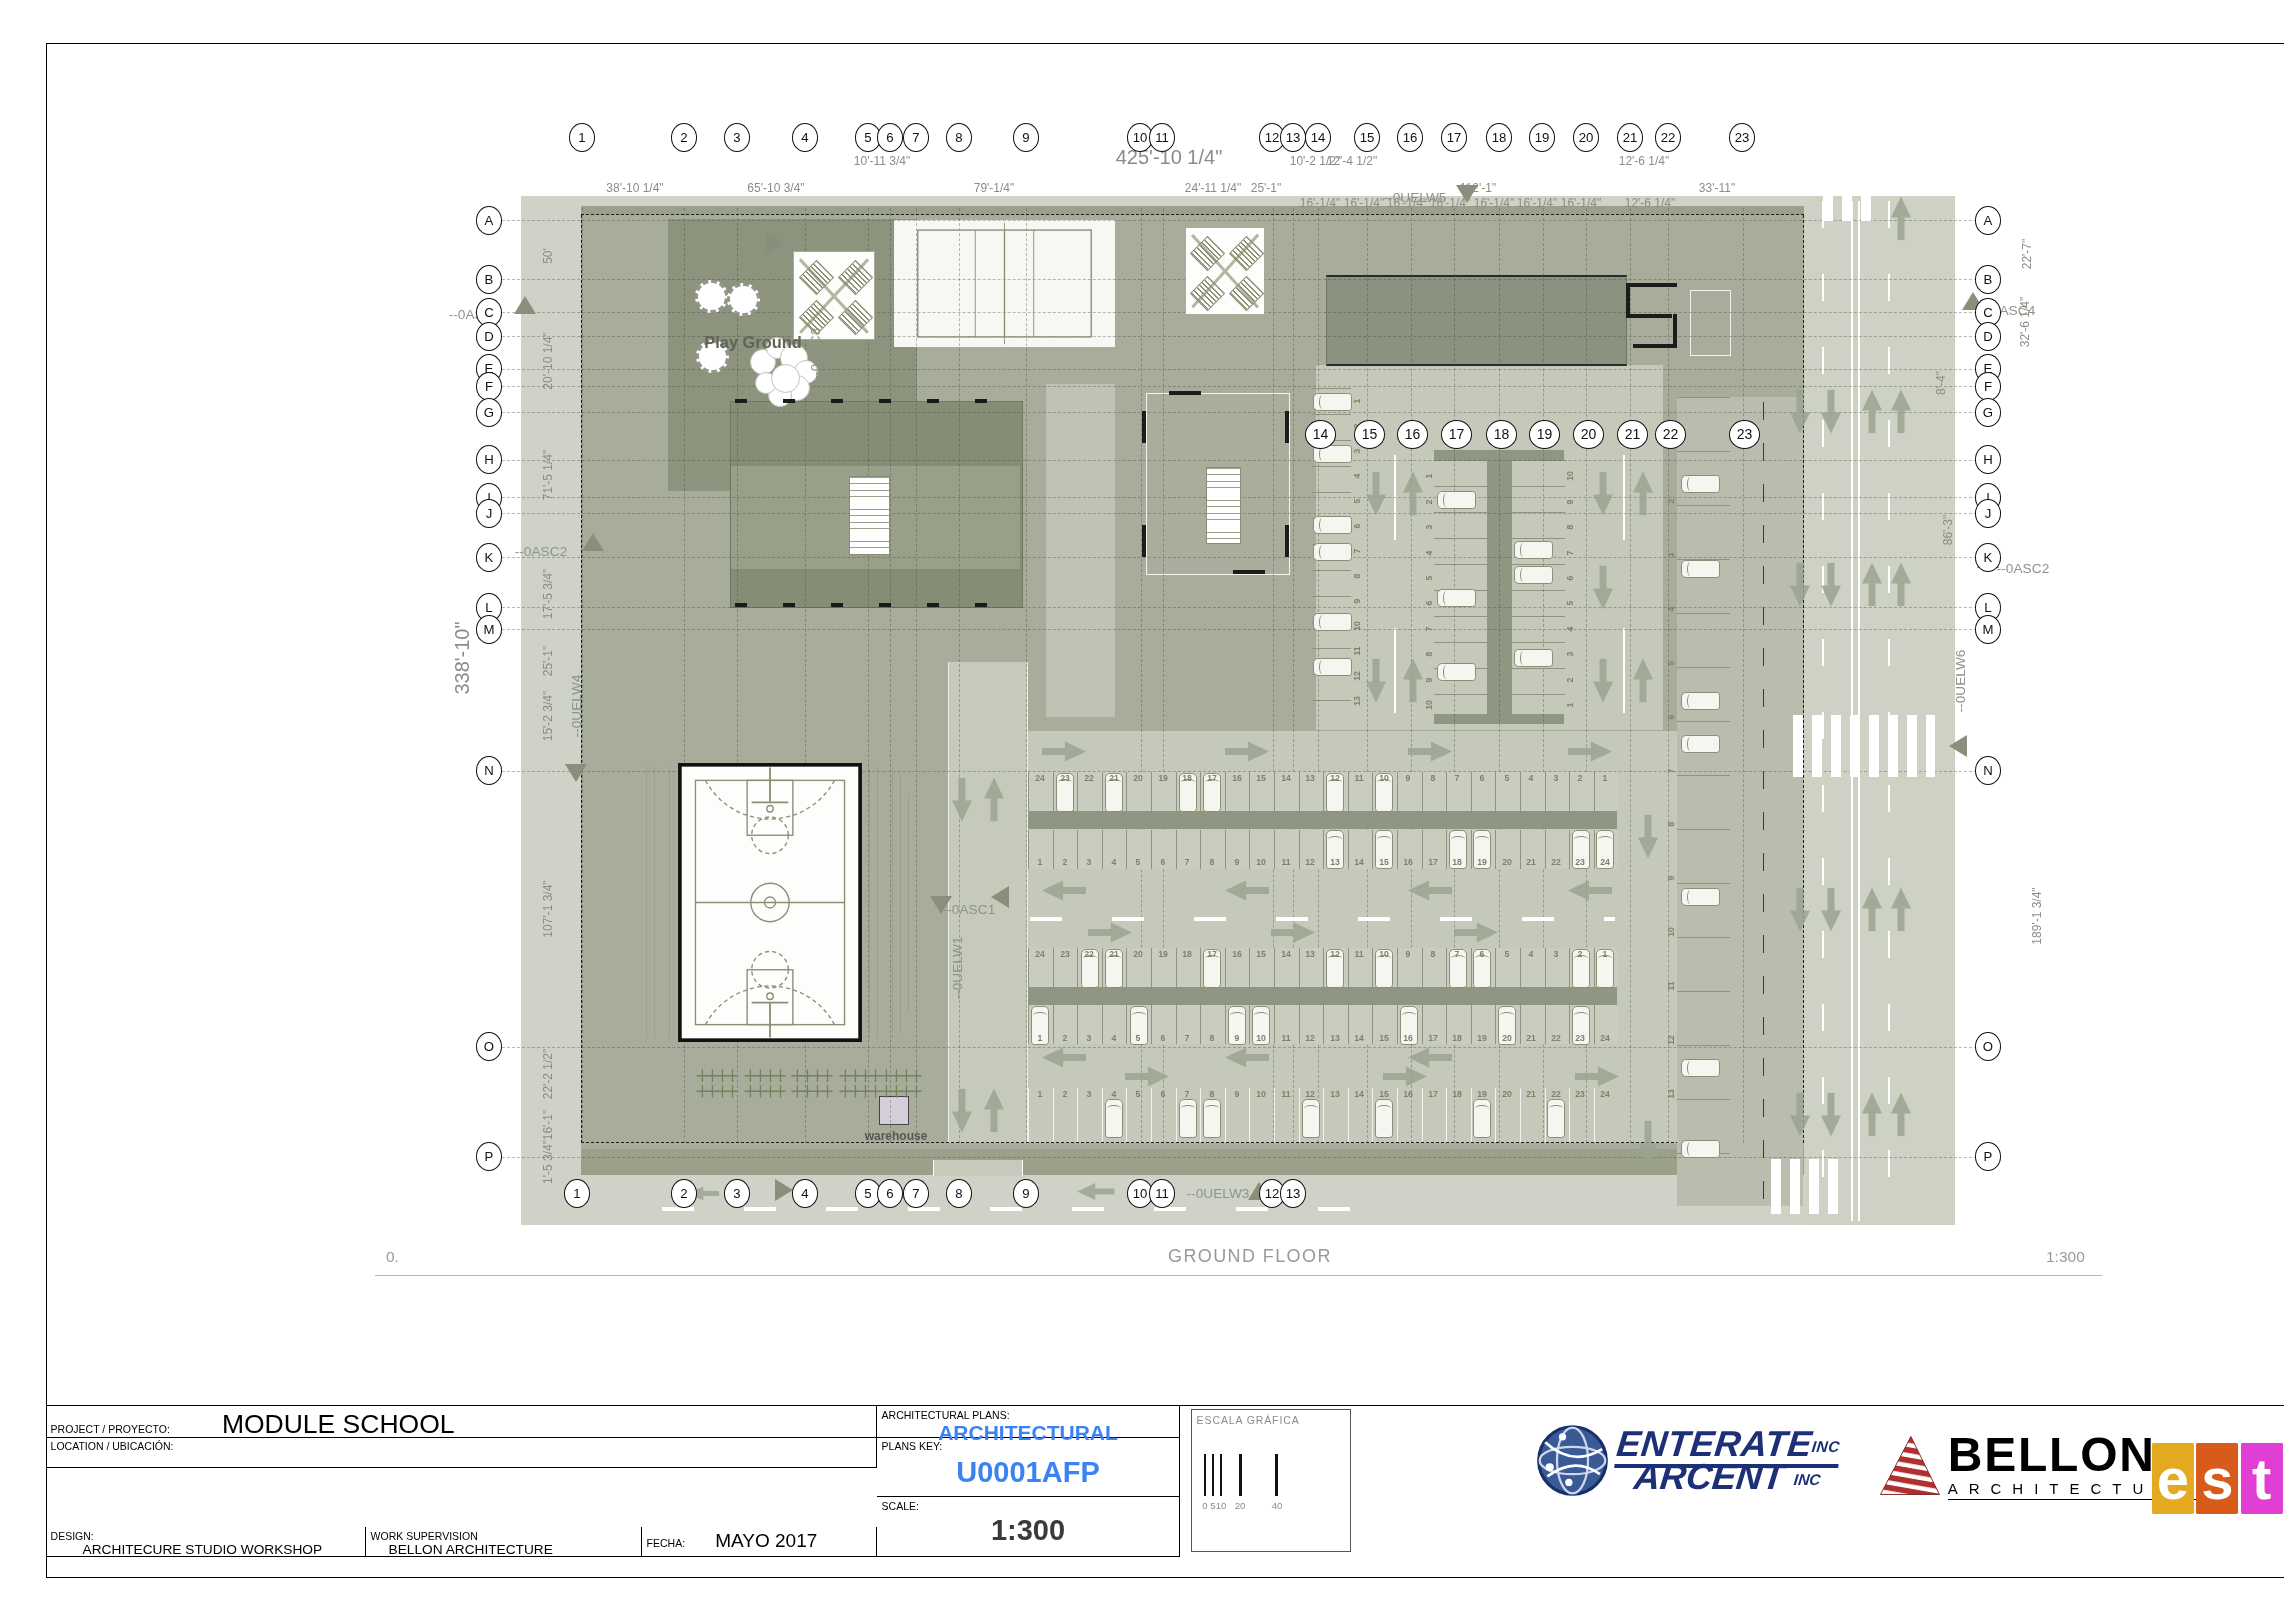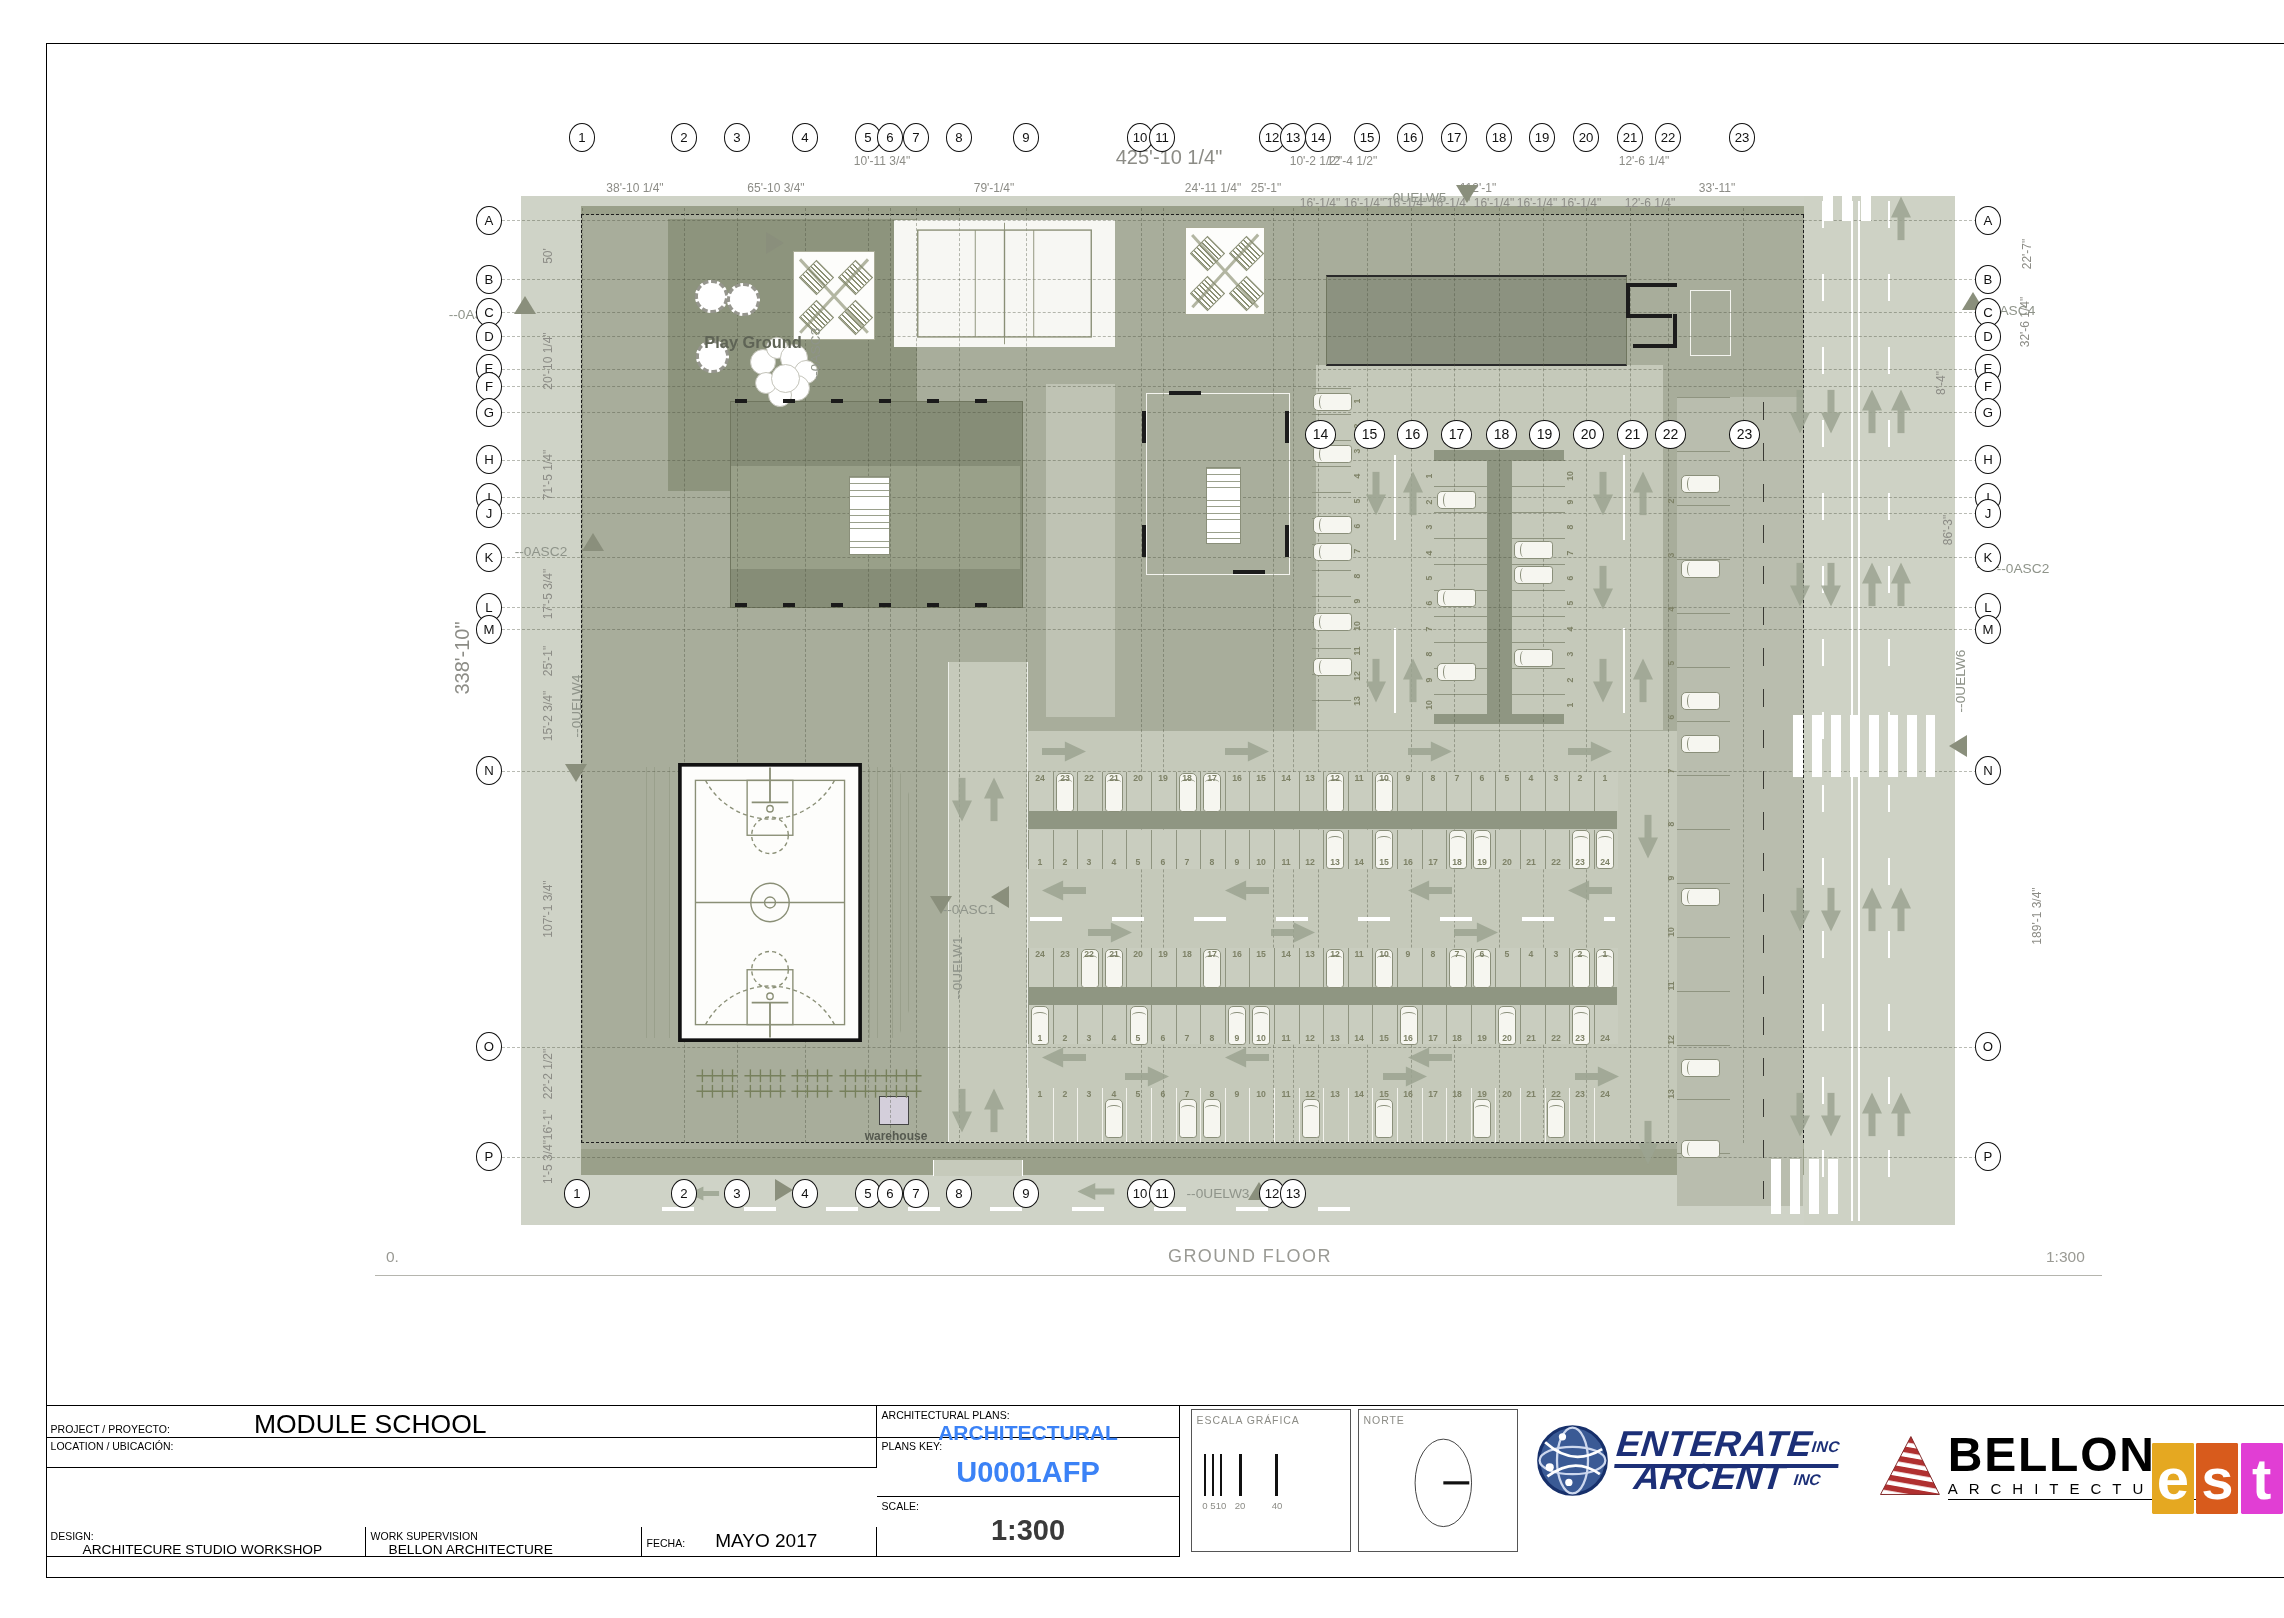--- a/index.html
+++ b/index.html
@@ -792,21 +792,21 @@
   </div>
 
   <div class="footer-text" style="left:386px;top:1248px;font-size:15.5px;">0.</div>
   <div class="footer-text" style="left:1168px;top:1246px;font-size:18px;letter-spacing:1.4px;">GROUND FLOOR</div>
   <div class="footer-text" style="left:2046px;top:1248px;font-size:15.5px;">1:300</div>
   <div class="abs" style="left:375px;top:1275px;width:1727px;height:0.9px;background:#b5b5ae;"></div>
 
   <div id="titleblock">
     <div class="tb-cell" style="left:0;top:0;width:831px;height:31.5px;border-left:none;">
       <span class="tb-label">PROJECT / PROYECTO:</span>
-      <span class="tb-value" style="font-size:26.5px;margin-left:81px;">MODULE SCHOOL</span>
+      <span class="tb-value" style="font-size:26.5px;margin-left:49px;">MODULE SCHOOL</span>
     </div>
     <div class="tb-cell" style="left:0;top:31.5px;width:831px;height:30px;">
       <span class="tb-label">LOCATION / UBICACIÓN:</span>
       <span class="tb-value"></span>
     </div>
     <div class="tb-cell" style="left:0;top:121px;width:320px;height:30px;">
       <div class="tb-label">DESIGN:</div>
       <div class="tb-value" style="font-size:13.7px;margin-left:32px;">ARCHITECURE STUDIO WORKSHOP</div>
     </div>
     <div class="tb-cell" style="left:320px;top:121px;width:276px;height:30px;">
@@ -838,27 +838,20 @@
           <div class="sbar" style="left: 20px; width: 1.8px; height: 42px;"></div>
           <div class="snum" style="left: 21px;">5</div>
           <div class="sbar" style="left: 28px; width: 1.8px; height: 42px;"></div>
           <div class="snum" style="left: 29px;">10</div>
           <div class="sbar" style="left: 47px; width: 3.2px; height: 42px;"></div>
           <div class="snum" style="left: 48px;">20</div>
           <div class="sbar" style="left: 83px; width: 3.2px; height: 42px;"></div>
           <div class="snum" style="left: 85px;">40</div>
         </div>
     </div>
-    <div class="nortebox" style="left:1312px;top:3.2px;width:160px;height:143px;">
-      <div class="boxlabel">NORTE</div>
-      <svg width="160" height="143" viewBox="0 0 351 314">
-        <ellipse cx="185" cy="160" rx="62" ry="96" fill="none" stroke="#333" stroke-width="2"></ellipse>
-        <line x1="185" y1="160" x2="242" y2="160" stroke="#111" stroke-width="7"></line>
-      </svg>
-    </div>
 
     <div id="logo-enterate" style="left:1490px;top:18px;">
       <svg width="73" height="73" viewBox="0 0 160 160">
         <circle cx="80" cy="80" r="74" fill="#3a5a95" stroke="#17306b" stroke-width="7"></circle>
         <ellipse cx="80" cy="80" rx="34" ry="72" fill="none" stroke="#cdd8ee" stroke-width="5"></ellipse>
         <ellipse cx="80" cy="80" rx="72" ry="30" fill="none" stroke="#cdd8ee" stroke-width="5"></ellipse>
         <path d="M 20 40 Q 80 95 145 55" fill="none" stroke="#fff" stroke-width="6"></path>
         <path d="M 25 115 Q 85 70 140 110" fill="none" stroke="#fff" stroke-width="6"></path>
         <circle cx="30" cy="95" r="9" fill="#fff"></circle>
           <circle cx="58" cy="28" r="8" fill="#fff"></circle>

